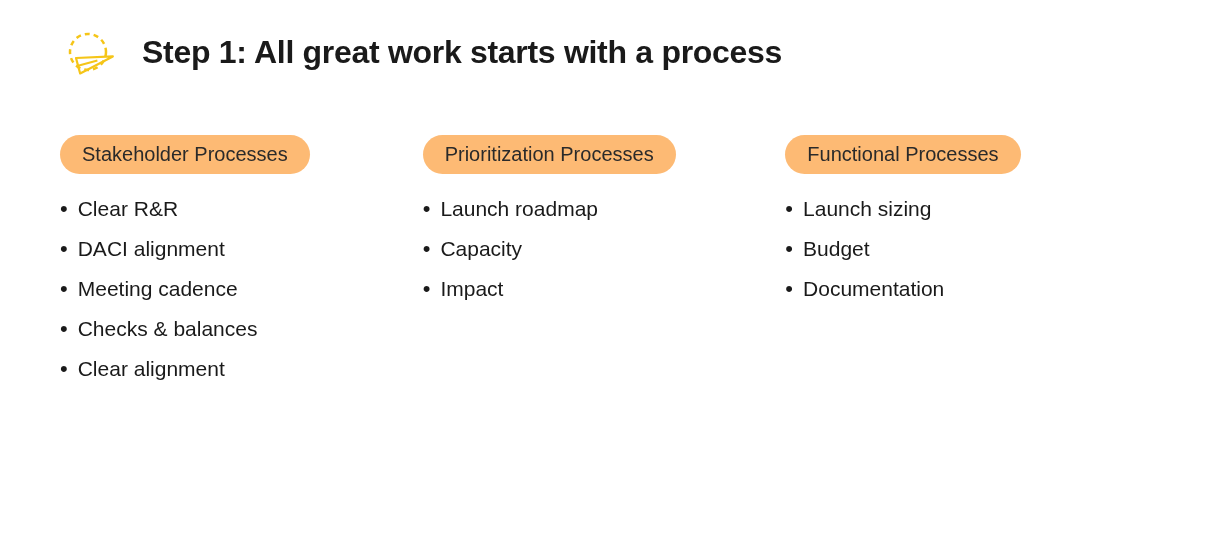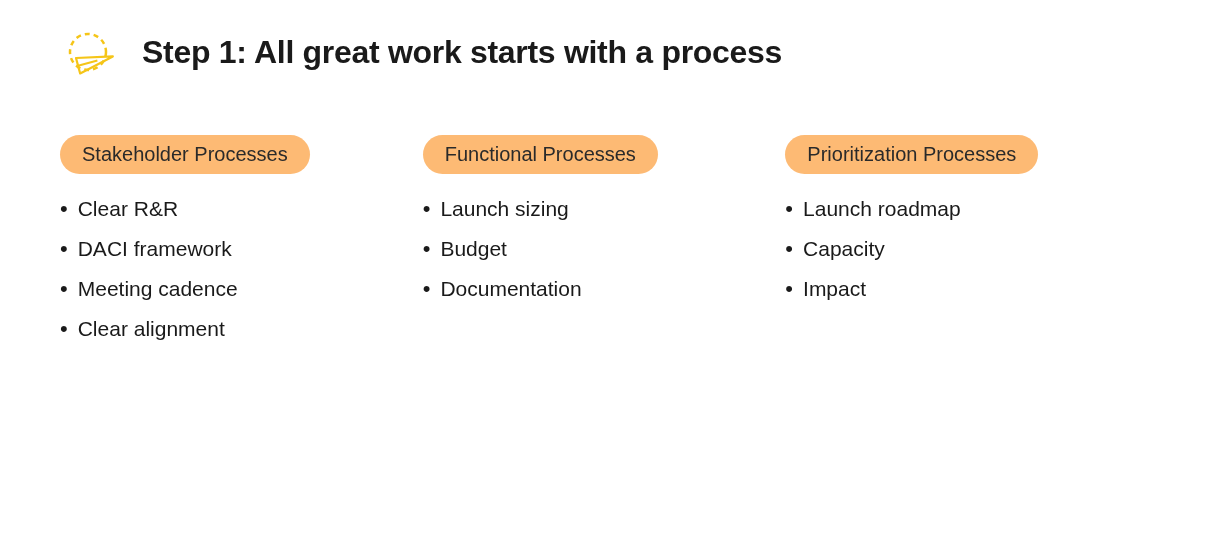--- a/index.html
+++ b/index.html
@@ -117,38 +117,39 @@
     </div>
     <h1 class="title-text">Step 1: All great work starts with a process</h1>
   </div>
 
   <div class="columns-section">
 
     <div class="column">
       <div class="column-header">Stakeholder Processes</div>
       <ul class="bullet-list">
         <li>Clear R&amp;R</li>
-        <li>DACI framework</li>
+        <li>DACI alignment</li>
         <li>Meeting cadence</li>
+        <li>Checks &amp; balances</li>
         <li>Clear alignment</li>
+      </ul>
+    </div>
+
+    <div class="column">
+      <div class="column-header">Prioritization Processes</div>
+      <ul class="bullet-list">
+        <li>Launch roadmap</li>
+        <li>Capacity</li>
+        <li>Impact</li>
       </ul>
     </div>
 
     <div class="column">
       <div class="column-header">Functional Processes</div>
       <ul class="bullet-list">
         <li>Launch sizing</li>
         <li>Budget</li>
         <li>Documentation</li>
       </ul>
     </div>
 
-    <div class="column">
-      <div class="column-header">Prioritization Processes</div>
-      <ul class="bullet-list">
-        <li>Launch roadmap</li>
-        <li>Capacity</li>
-        <li>Impact</li>
-      </ul>
-    </div>
-
   </div>
 </div>
 
 </body></html>

